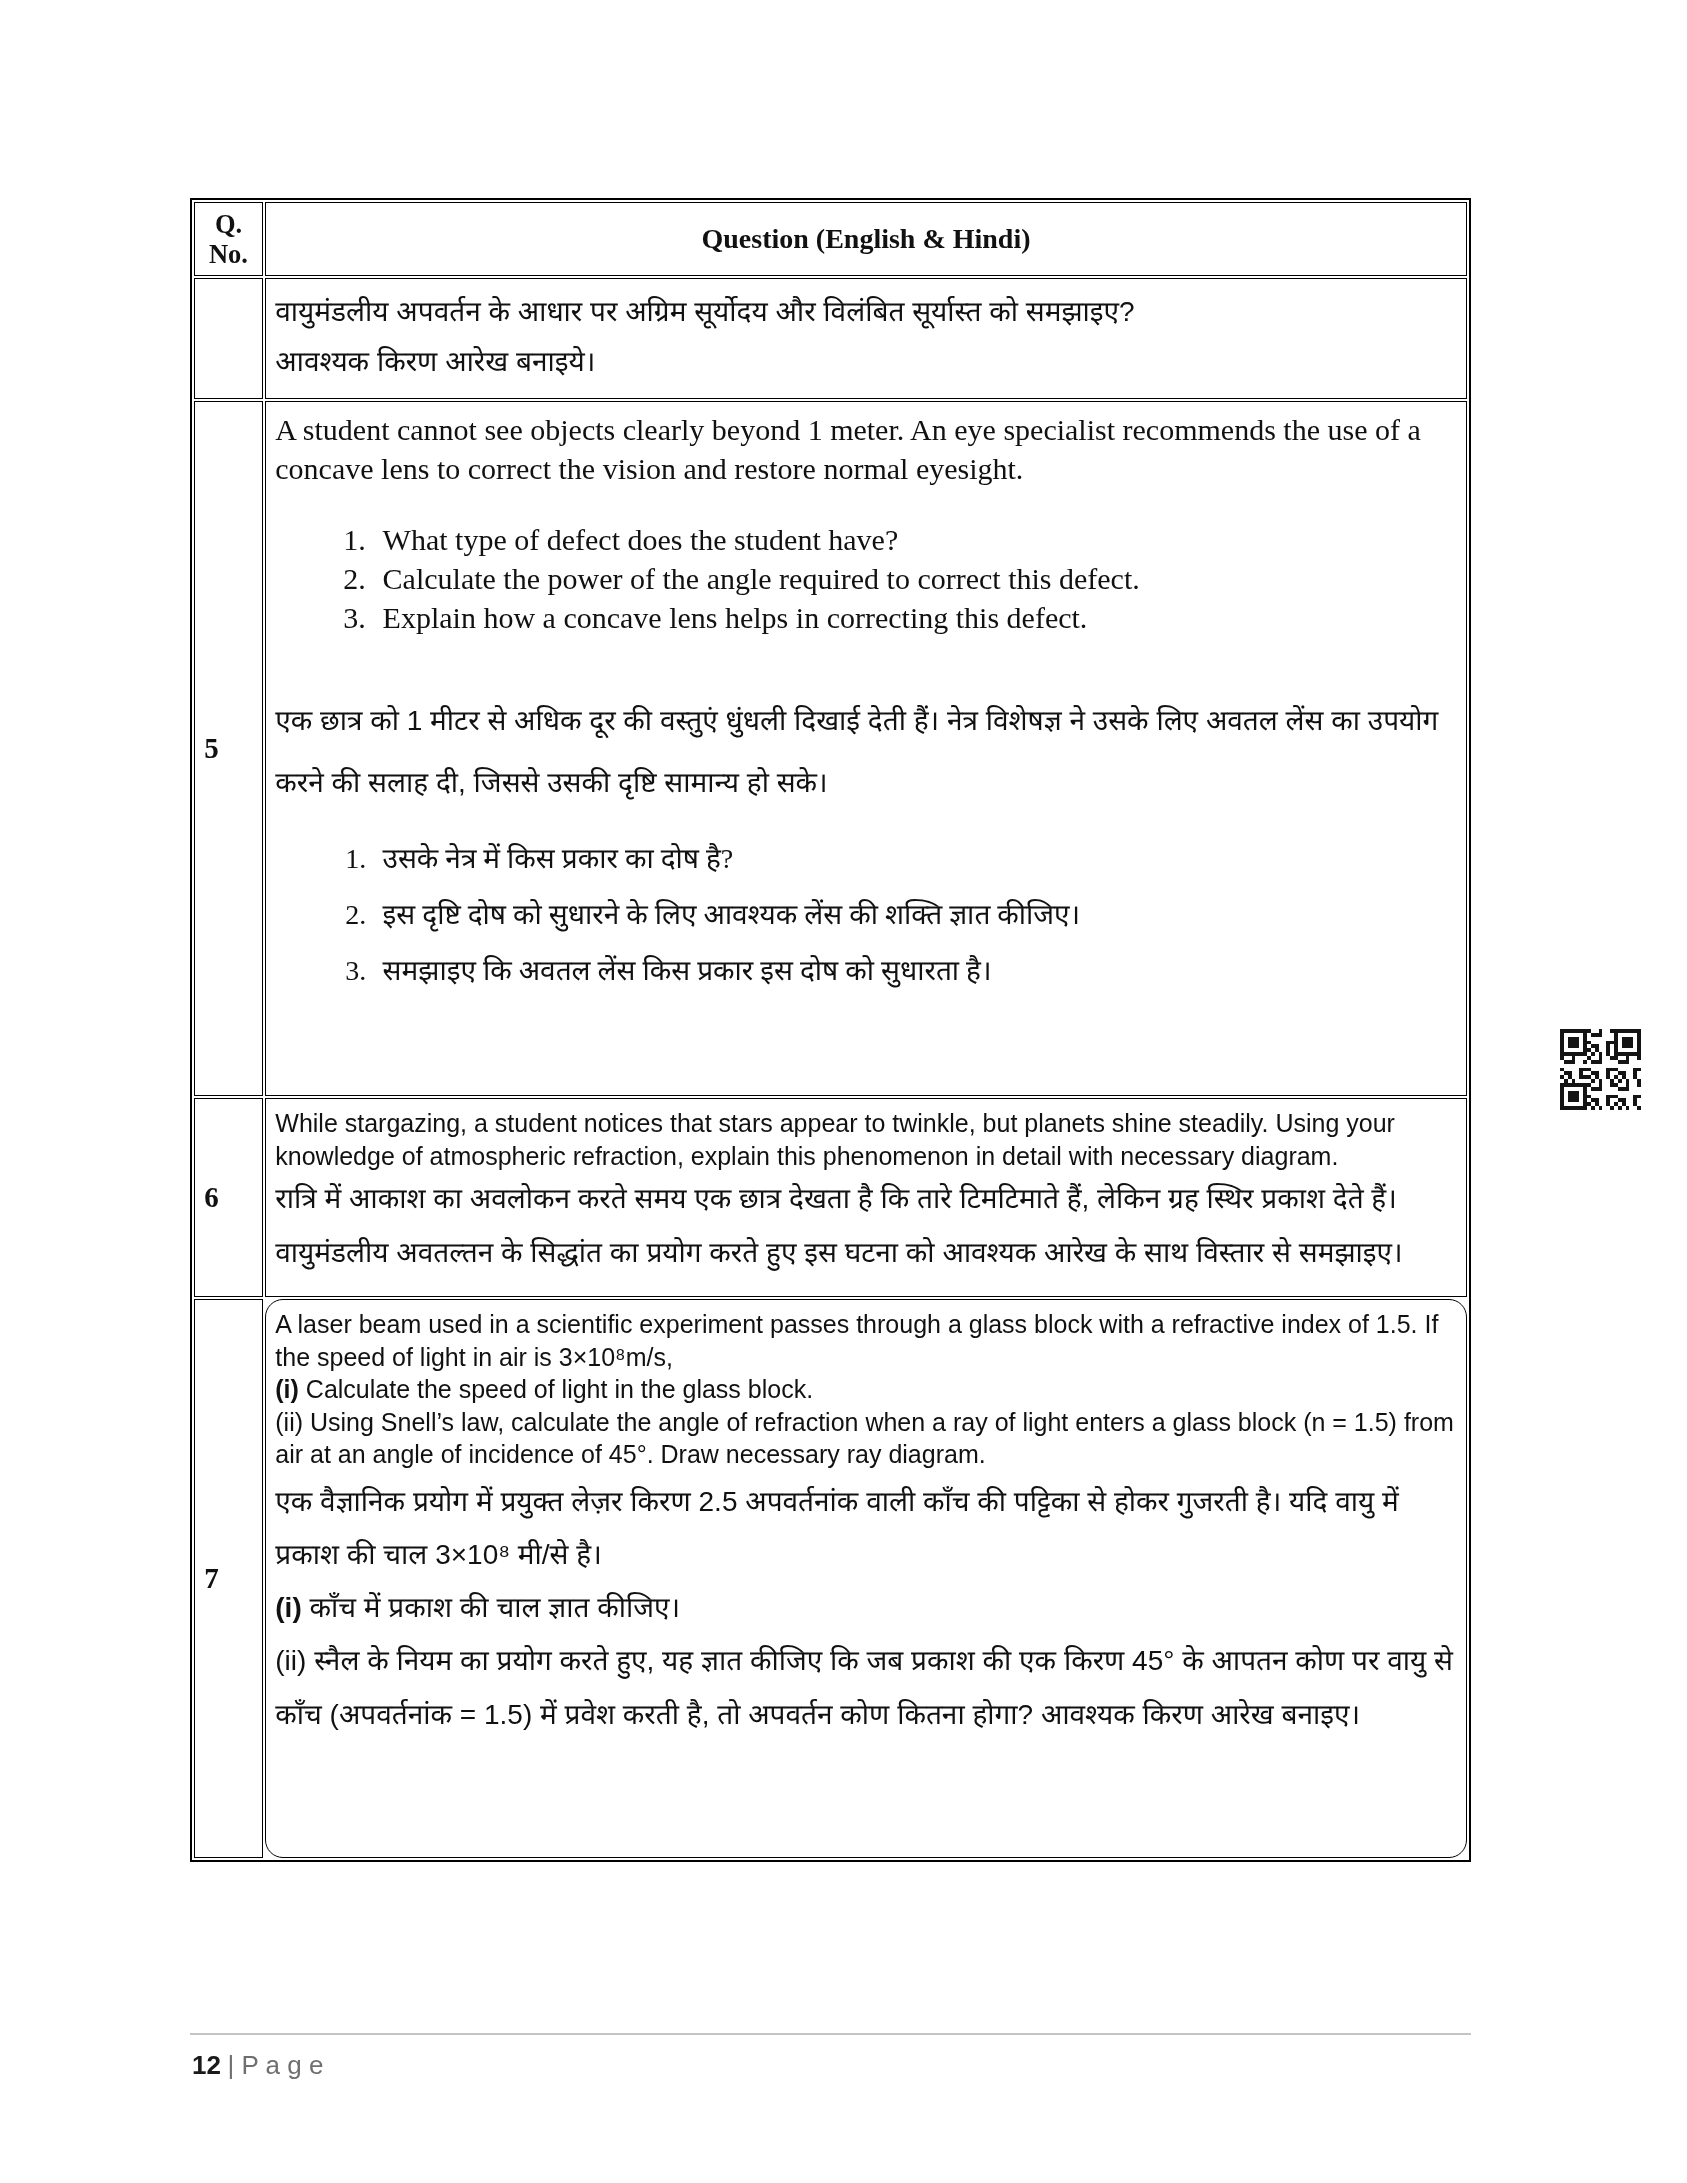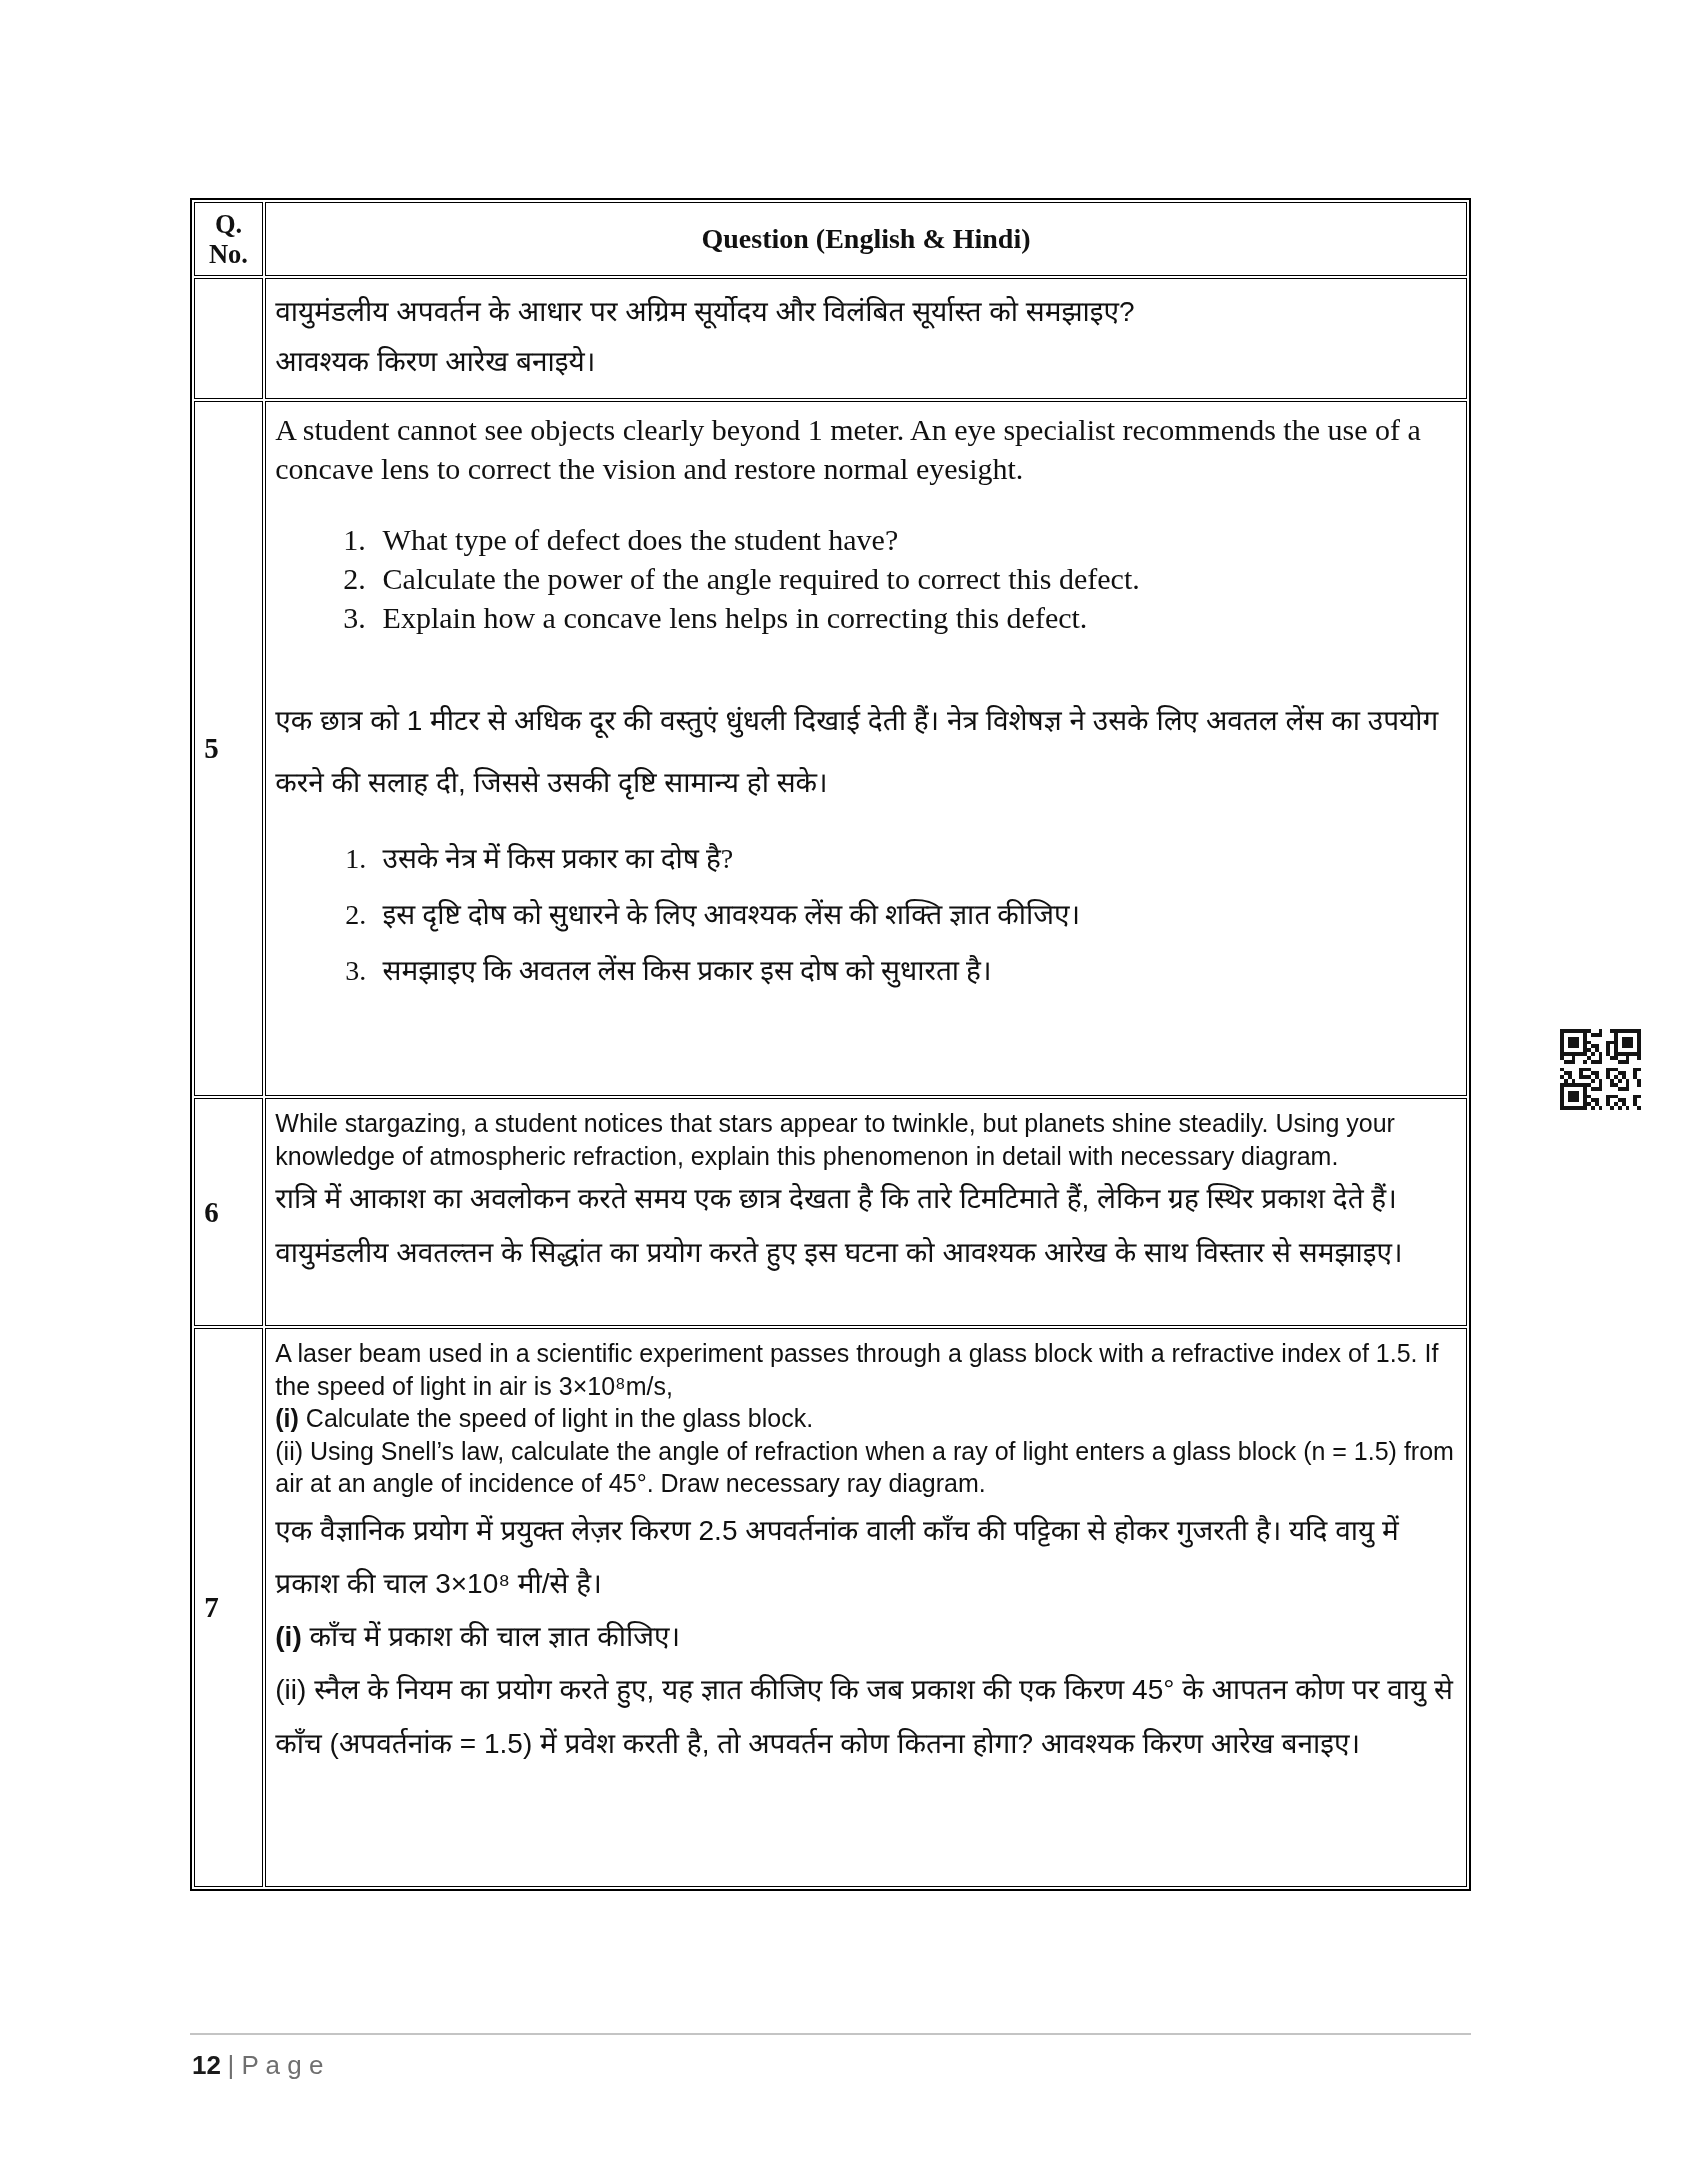--- a/index.html
+++ b/index.html
@@ -29,22 +29,22 @@
 
   td.qno-cell {
     vertical-align:middle; text-align:left; padding-left:9.3px;
     font-size:29px; font-weight:bold;
   }
 
   td.cell { padding:8px 12px 10.6px 9.3px; }
 
   td.rowA { min-height:116px; height:116px; }
   td.q5   { height:695px; }
-  td.q6   { height:228px; }
-  td.q7   { height:559px; }
+  td.q6   { height:199px; }
+  td.q7   { height:559px;border-radius:18px; }
 
   
   .eng-serif { font-family:"Liberation Serif","DejaVu Serif",serif; font-size:30px; line-height:1.3; }
   .eng-sans  { font-family:"Liberation Sans","DejaVu Sans",sans-serif; font-size:25px; line-height:1.3; }
   .hindi     { font-family:"Liberation Sans","DejaVu Sans",sans-serif; font-size:28px; line-height:1.9; }
   .hindi-wide{ line-height:2.2; }
   .bold      { font-weight:bold; }
 
   .rowA .hindi { line-height:1.8; }
 

